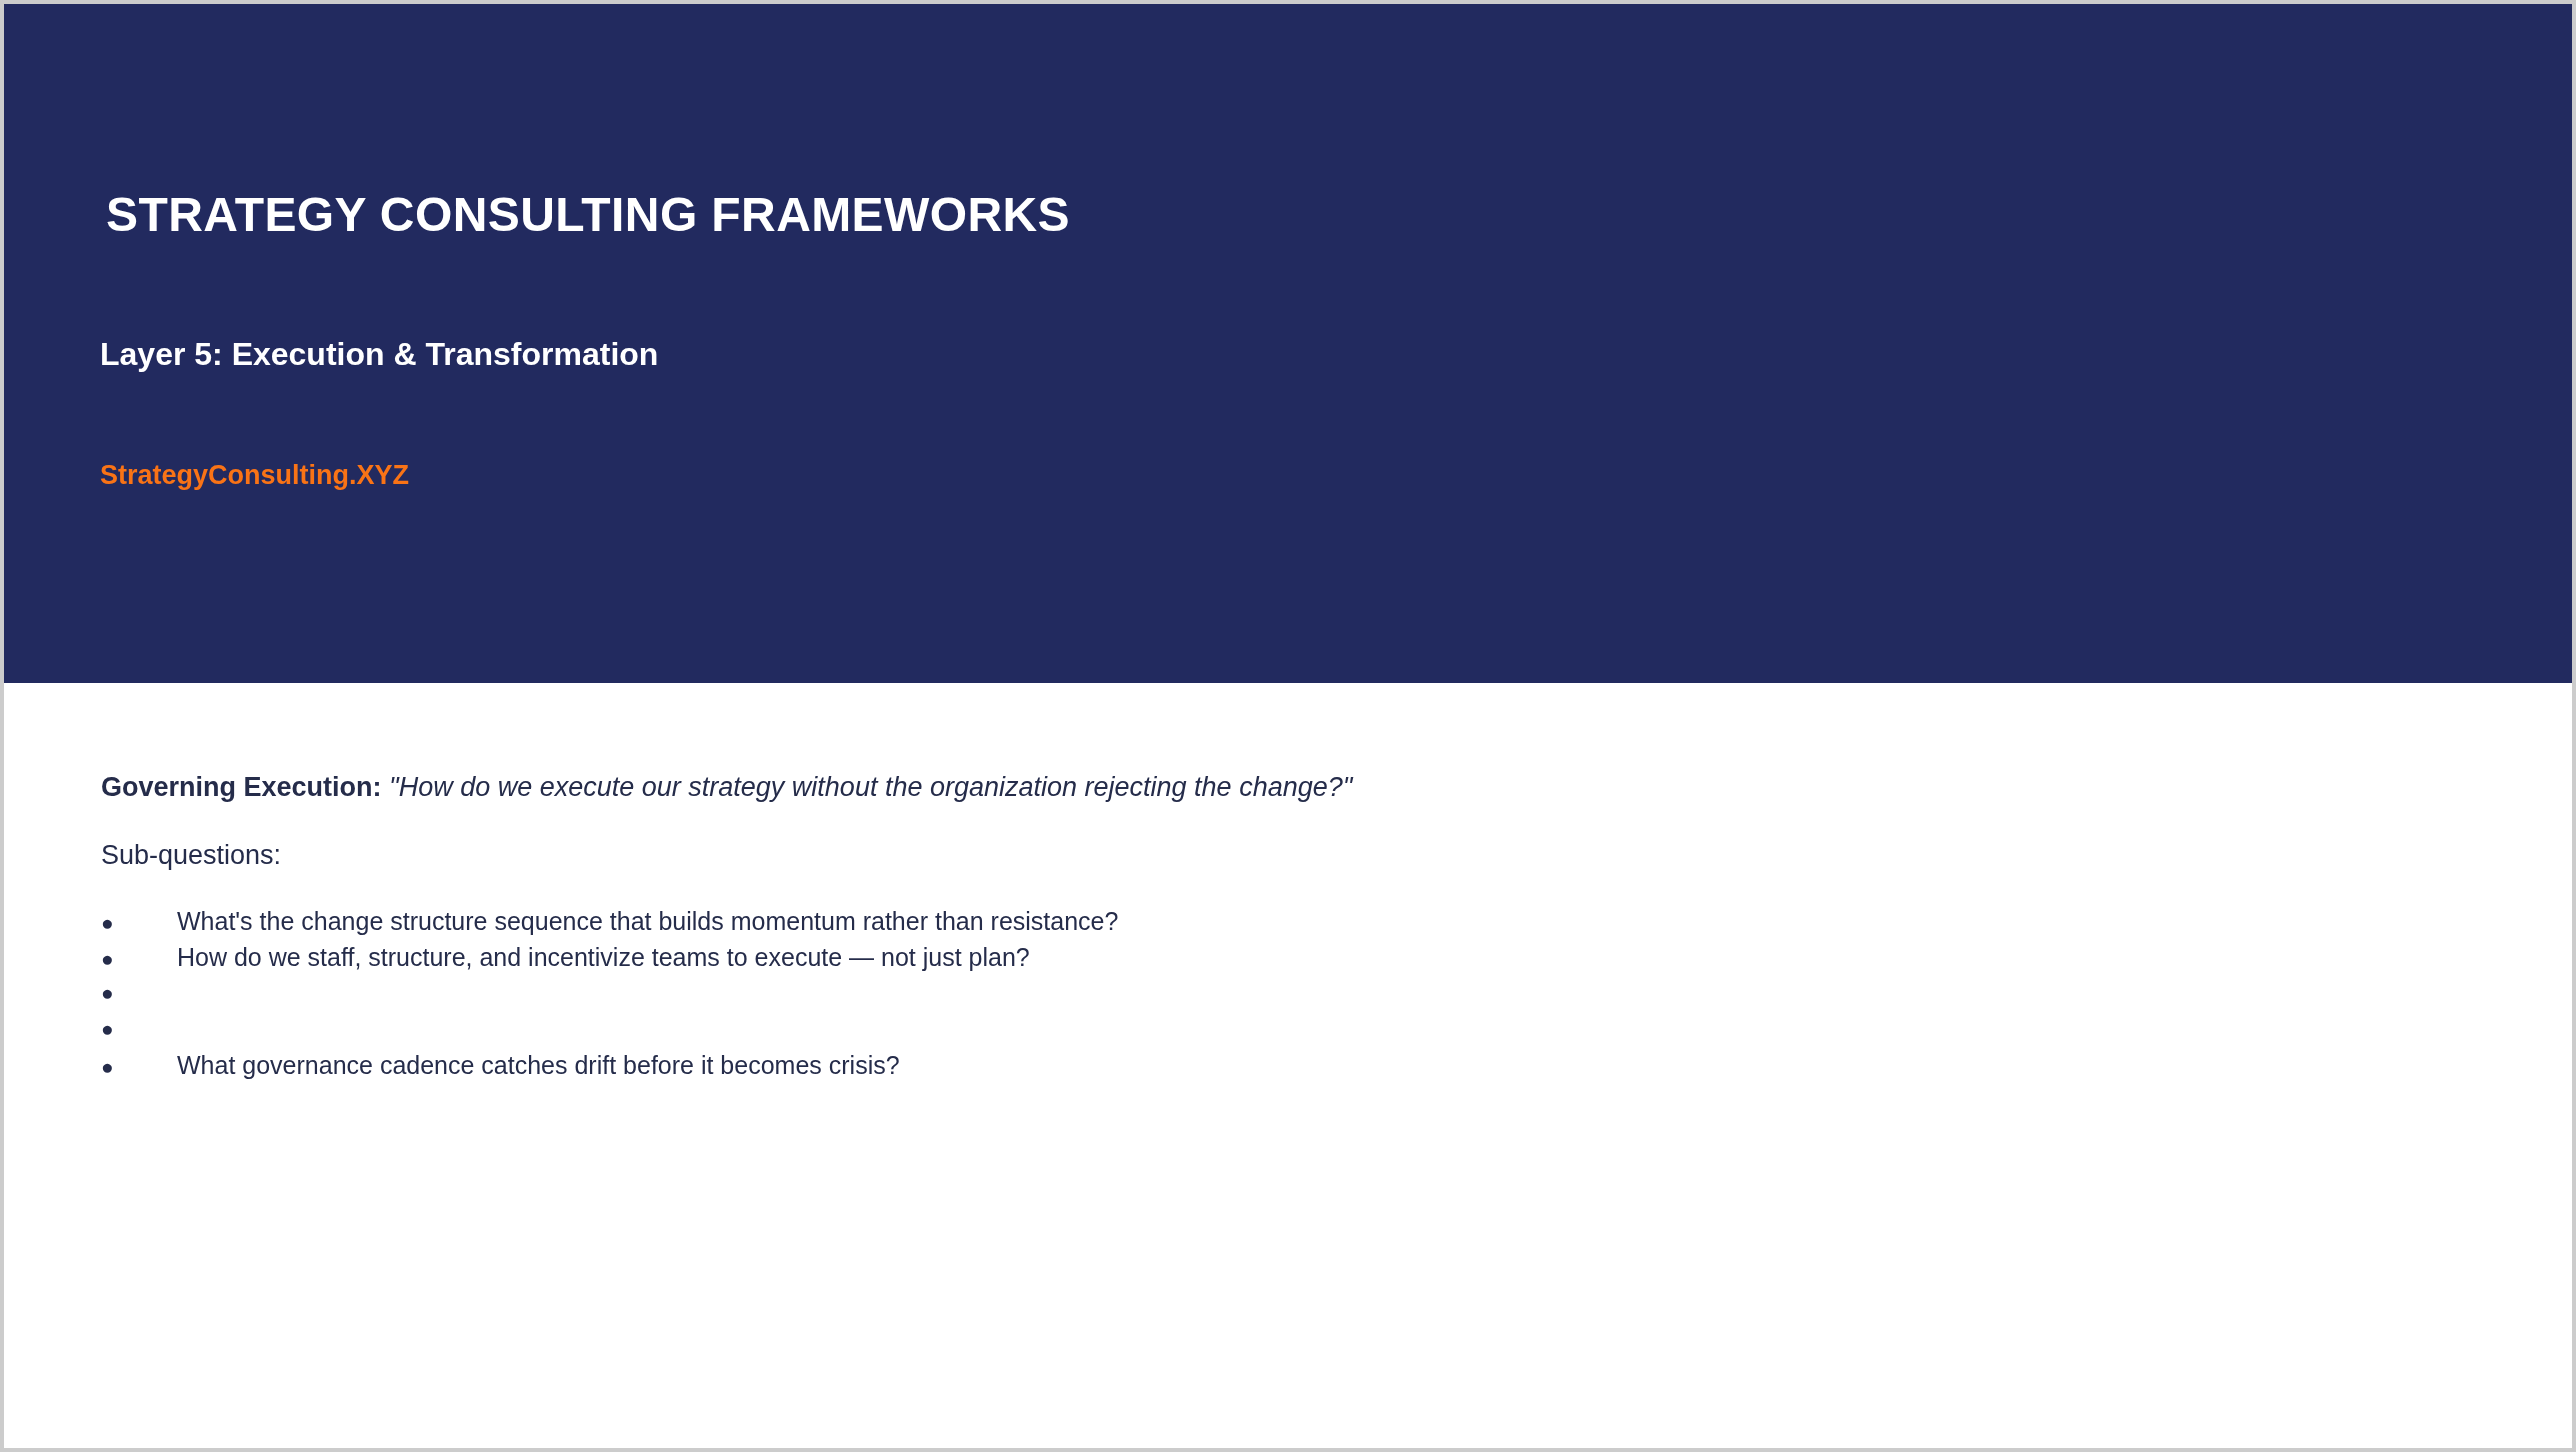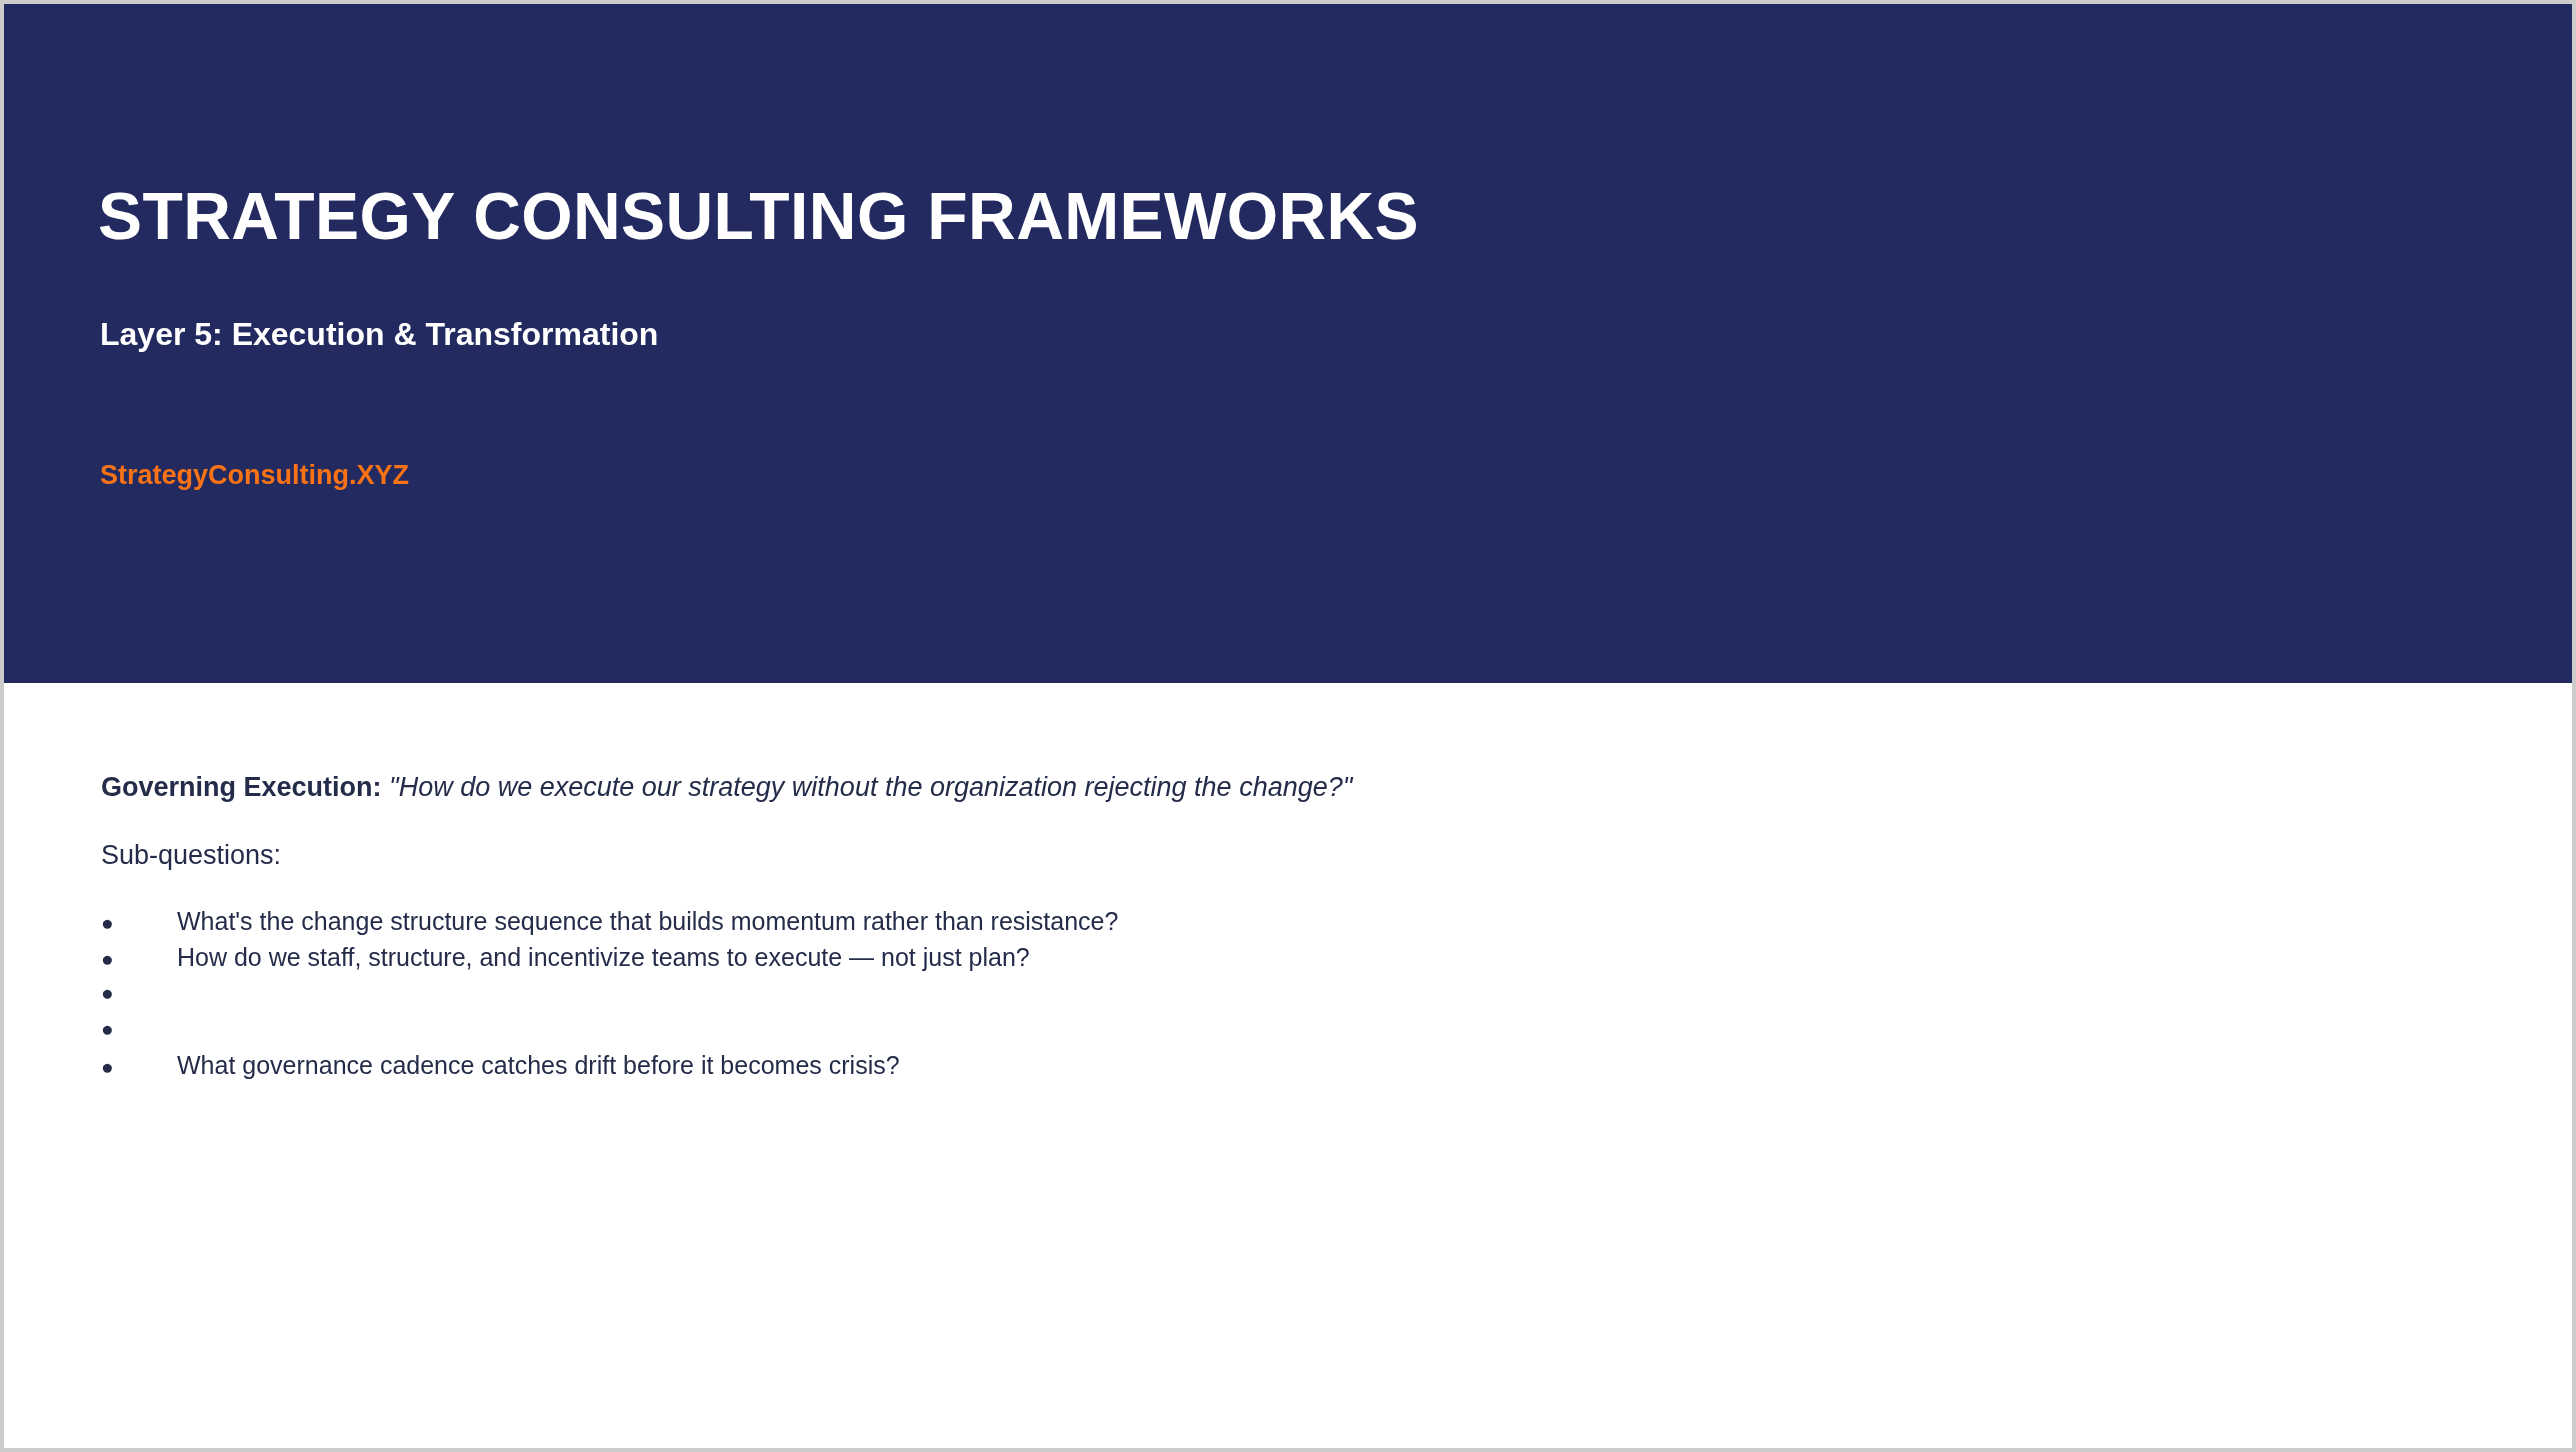--- a/index.html
+++ b/index.html
@@ -31,34 +31,34 @@
     width: 100%;
     height: 679px;
     background: #222a5f;
     box-sizing: border-box;
   }
 
   .title-band .deck-title {
     position: absolute;
     left: 94px;
     top: 178px;
-    margin: 0;
+    margin: 8px;
     color: #ffffff;
-    font-size: 66px;
+    font-size: 48px;
     font-weight: bold;
     letter-spacing: 0.4px;
     line-height: 1.05;
     white-space: nowrap;
     text-align: center;
   }
 
   .title-band .deck-subtitle {
     position: absolute;
     left: 96px;
-    top: 312px;
+    top: 332px;
     margin: 0;
     color: #ffffff;
     font-size: 32px;
     font-weight: bold;
     line-height: 1.15;
     white-space: nowrap;
   }
 
   .title-band .deck-source {
     position: absolute;

